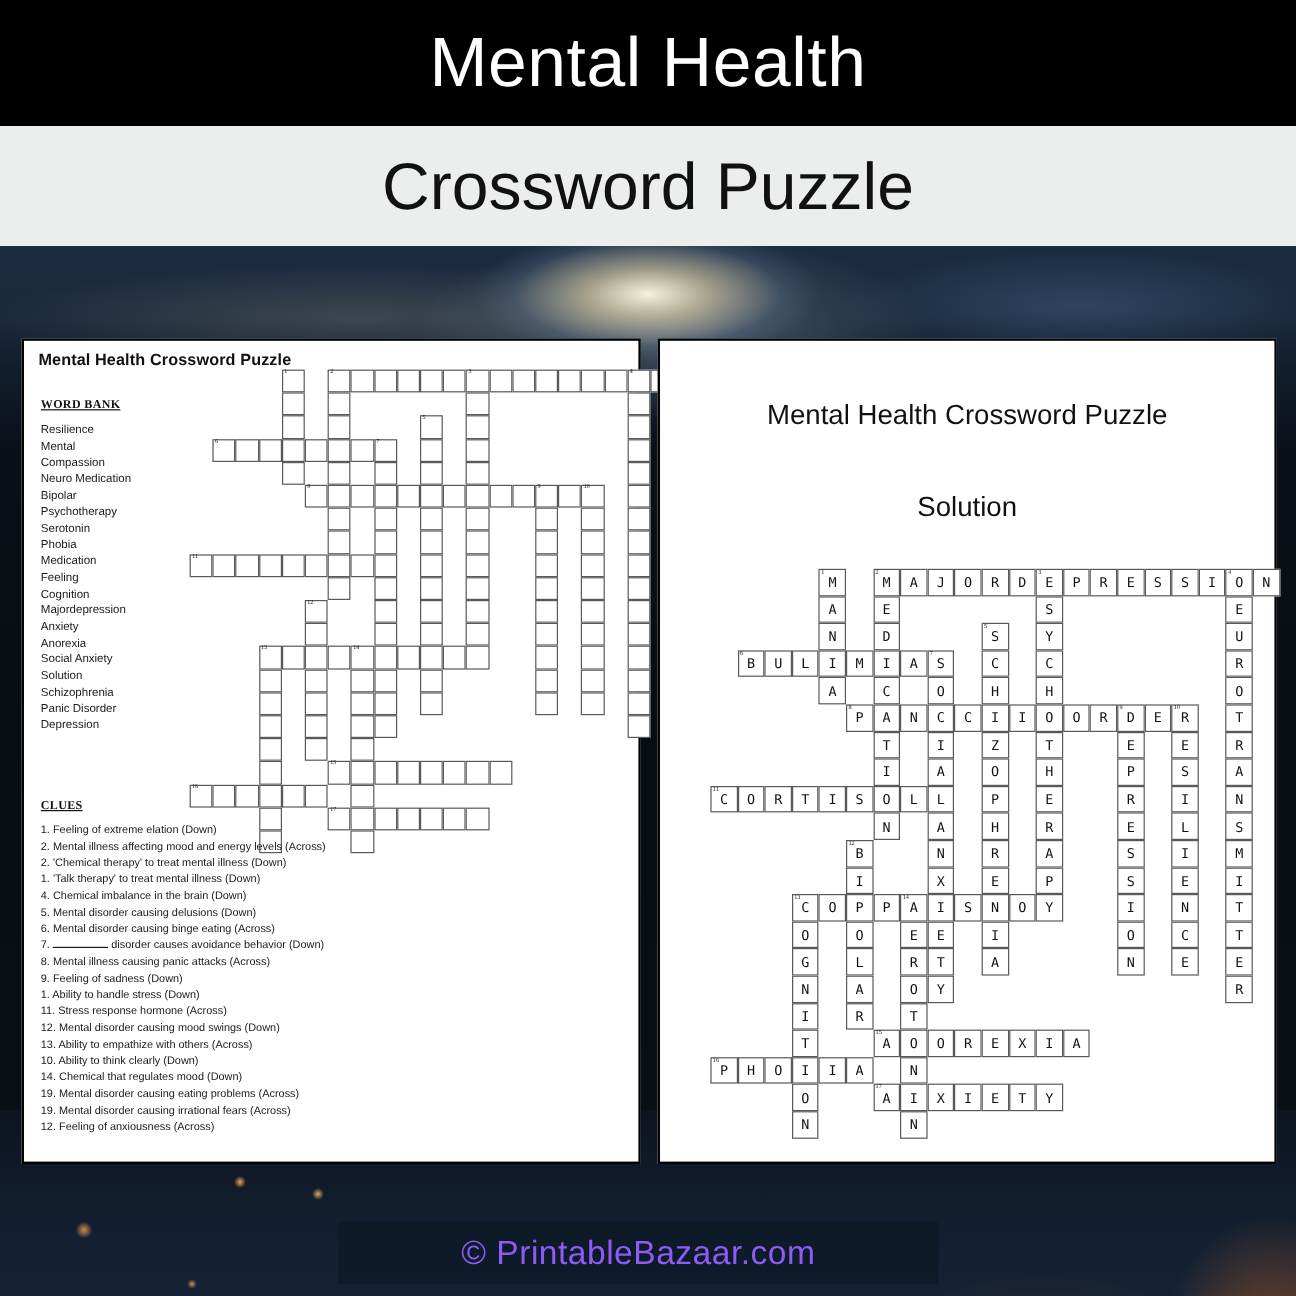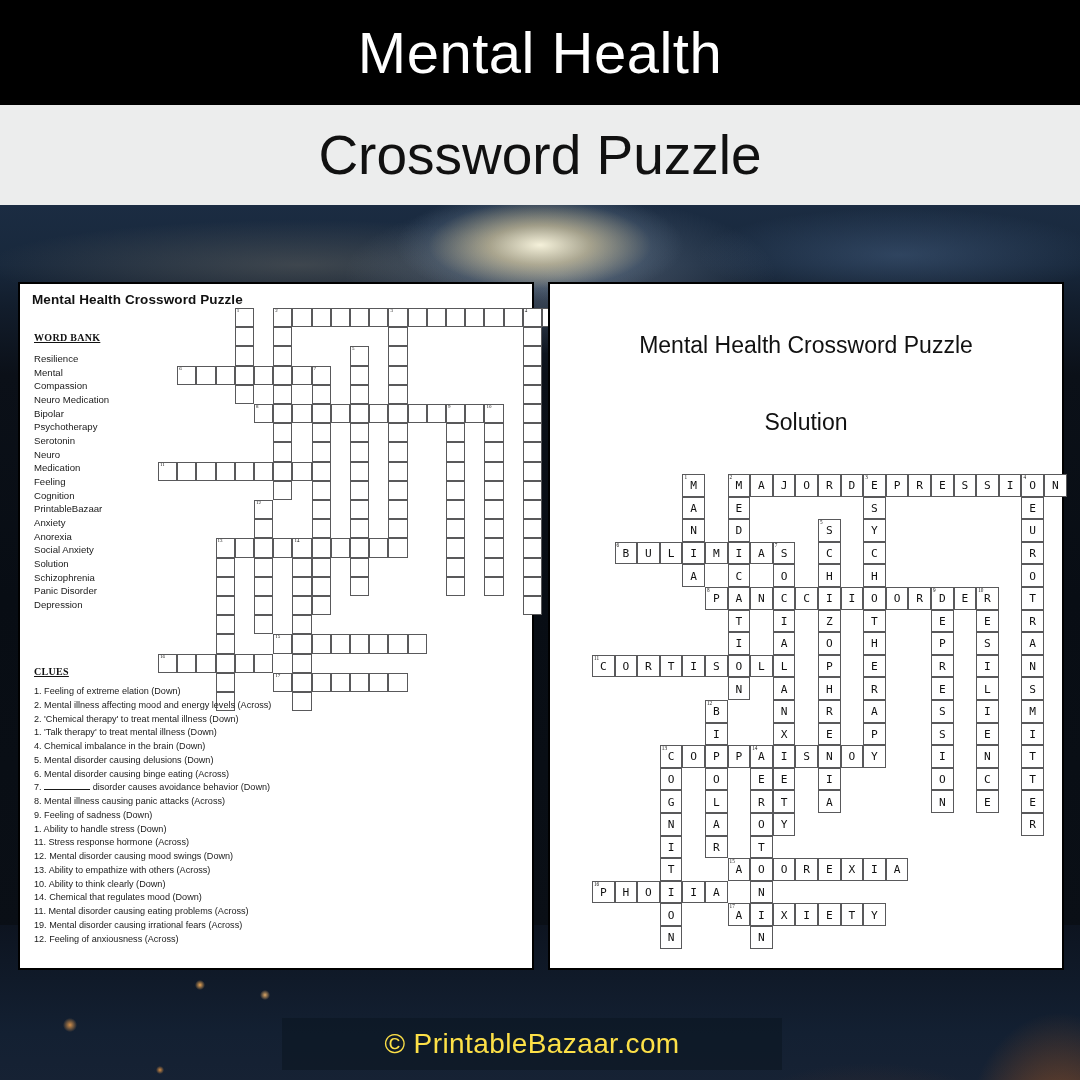--- a/index.html
+++ b/index.html
@@ -118,21 +118,21 @@
   #grid-solution{left:42px;top:190px;}
   #grid-solution .cell{width:22.6px;height:22.6px;}
 
   
   #watermark{
     position:absolute;left:282px;top:1018px;width:500px;height:52px;
     background:rgba(12,22,34,.62);
     display:flex;align-items:center;justify-content:center;
   }
   #watermark .t{
-    color:#fde047;font-size:28px;font-weight:400;letter-spacing:.4px;
+    color:#8b5cf6;font-size:28px;font-weight:400;letter-spacing:.4px;
   }
 </style>
 </head>
 <body>
 
 <div id="top-band">
   <div class="t">Mental Health</div>
 </div>
 
 <div id="sub-band">
@@ -151,25 +151,25 @@
   <div id="wordbank">
     <div class="sec-head">WORD BANK</div>
     <div id="wordbank-list">
         <div class="wb-item">Resilience</div>
         <div class="wb-item">Mental</div>
         <div class="wb-item">Compassion</div>
         <div class="wb-item">Neuro Medication</div>
         <div class="wb-item">Bipolar</div>
         <div class="wb-item">Psychotherapy</div>
         <div class="wb-item">Serotonin</div>
-        <div class="wb-item">Neuro</div>
+        <div class="wb-item">Phobia</div>
         <div class="wb-item">Medication</div>
         <div class="wb-item">Feeling</div>
         <div class="wb-item">Cognition</div>
-        <div class="wb-item">PrintableBazaar</div>
+        <div class="wb-item">Majordepression</div>
         <div class="wb-item">Anxiety</div>
         <div class="wb-item">Anorexia</div>
         <div class="wb-item">Social Anxiety</div>
         <div class="wb-item">Solution</div>
         <div class="wb-item">Schizophrenia</div>
         <div class="wb-item">Panic Disorder</div>
         <div class="wb-item">Depression</div>
       </div>
   </div>
 
@@ -390,21 +390,21 @@
         <div class="clue-item">6. Mental disorder causing binge eating (Across)</div>
         <div class="clue-item">7. <span class="blank"></span> disorder causes avoidance behavior (Down)</div>
         <div class="clue-item">8. Mental illness causing panic attacks (Across)</div>
         <div class="clue-item">9. Feeling of sadness (Down)</div>
         <div class="clue-item">1. Ability to handle stress (Down)</div>
         <div class="clue-item">11. Stress response hormone  (Across)</div>
         <div class="clue-item">12. Mental disorder causing mood swings (Down)</div>
         <div class="clue-item">13. Ability to empathize with others (Across)</div>
         <div class="clue-item">10. Ability to think clearly (Down)</div>
         <div class="clue-item">14. Chemical that regulates mood  (Down)</div>
-        <div class="clue-item">11. Mental disorder causing eating problems (Across)</div>
+        <div class="clue-item">19. Mental disorder causing eating problems (Across)</div>
         <div class="clue-item">19. Mental disorder causing irrational fears (Across)</div>
         <div class="clue-item">12. Feeling of anxiousness (Across)</div>
       </div>
   </div>
 </div>
 
 <div class="sheet" id="sheet-solution">
   <div id="sol-title">Mental Health Crossword Puzzle</div>
   <div id="sol-sub">Solution</div>
   <div class="grid" id="grid-solution">

